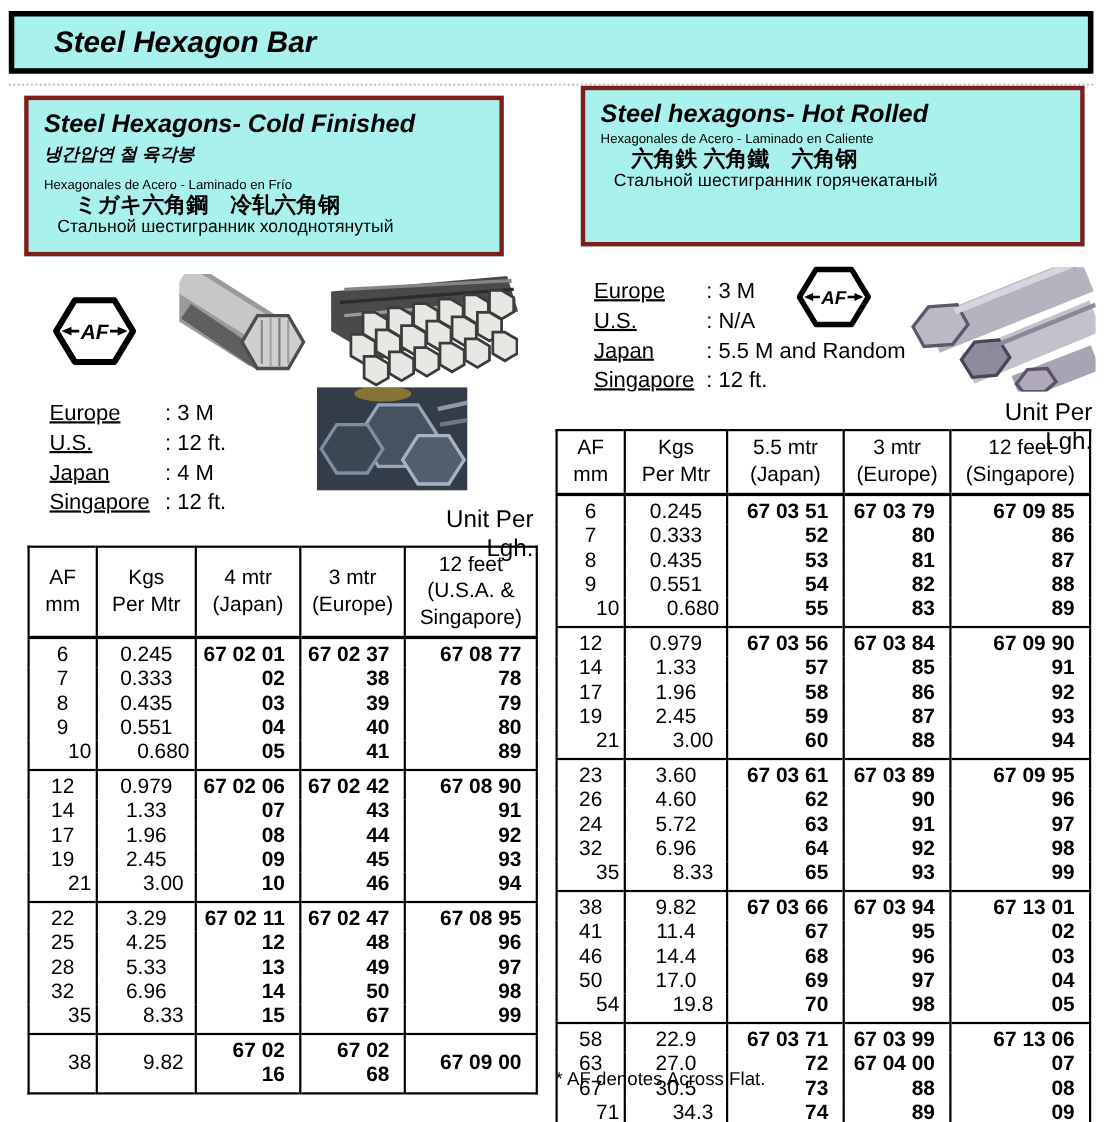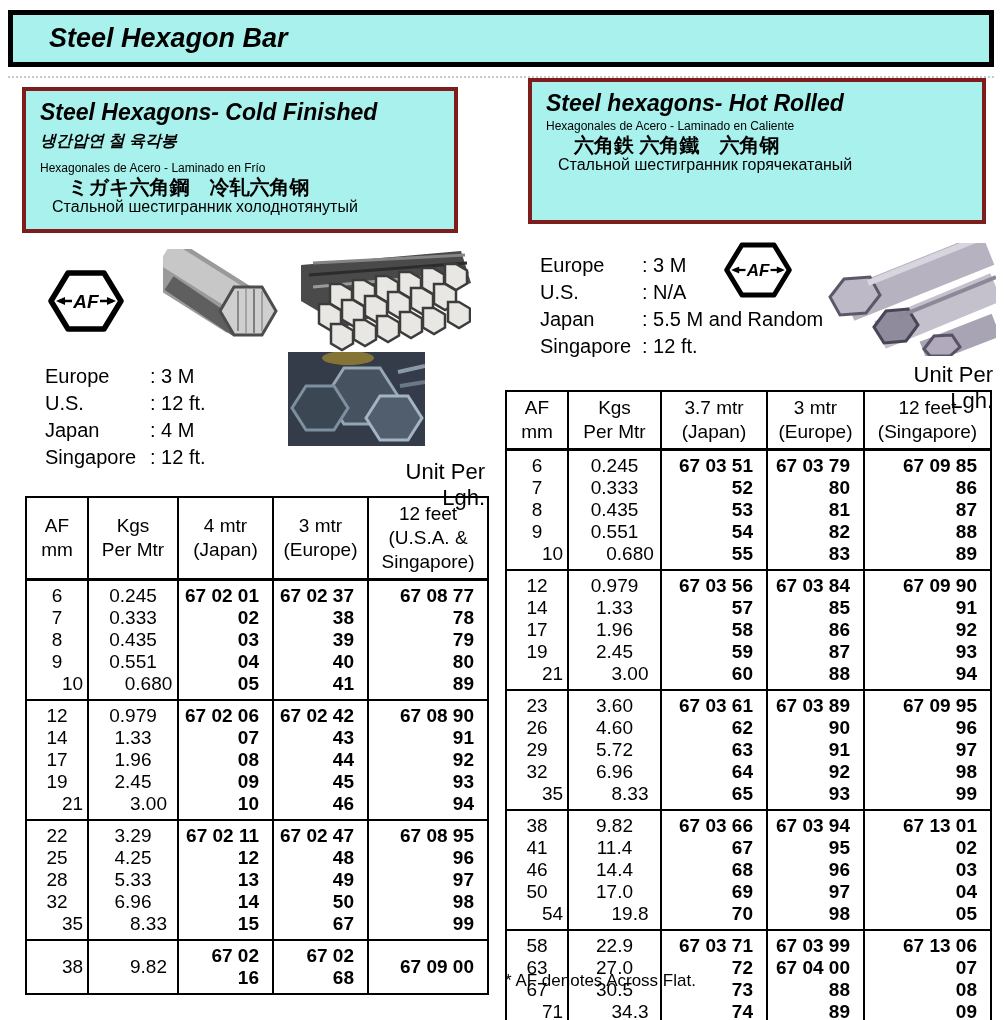--- a/index.html
+++ b/index.html
@@ -32,21 +32,21 @@
   .hb-es { font-size:12px; line-height:19px; }
   .hb-ja { font-size:20px; font-weight:bold; line-height:19px;margin-left:28px; }
   .hb-ru { font-size:16px; line-height:19px;margin-left:12px; }
 
   
   .af-icon svg { display:block; }
 
   
   .specs { font-size:20px; }
   .specs .row { display:flex; height:27px; align-items:center; }
-  .specs .region { display:inline-block; }
+  .specs .region { display:inline-block;text-decoration:underline; }
   .specs-left  .region { width:105px; }
   .specs-right .region { width:102px; }
 
   .unit-label { font-size:22px; text-align:right; }
   .footnote { font-size:17px; }
 
   
   table.price {
     position:absolute; border-collapse:collapse; table-layout:fixed;
     border:2px solid #000;
@@ -375,21 +375,21 @@
       <col style="width:106px">
       <col style="width:97px">
       <col style="width:127px">
   </colgroup>
   <thead>
       <tr>
         <th>AF
 mm</th>
         <th>Kgs
 Per Mtr</th>
-        <th>3.7 mtr
+        <th>5.5 mtr
 (Japan)</th>
         <th>3 mtr
 (Europe)</th>
         <th>12 feet
 (Singapore)</th>
       </tr>
     </thead>
 <tbody>
       <tr>
         <td class="c0">6</td>
@@ -473,21 +473,21 @@
         <td class="c4">67 09 95</td>
       </tr>
       <tr>
         <td class="c0">26</td>
         <td class="c1">4.60</td>
         <td class="c2">62</td>
         <td class="c3">90</td>
         <td class="c4">96</td>
       </tr>
       <tr>
-        <td class="c0">29</td>
+        <td class="c0">24</td>
         <td class="c1">5.72</td>
         <td class="c2">63</td>
         <td class="c3">91</td>
         <td class="c4">97</td>
       </tr>
       <tr>
         <td class="c0">32</td>
         <td class="c1">6.96</td>
         <td class="c2">64</td>
         <td class="c3">92</td>

